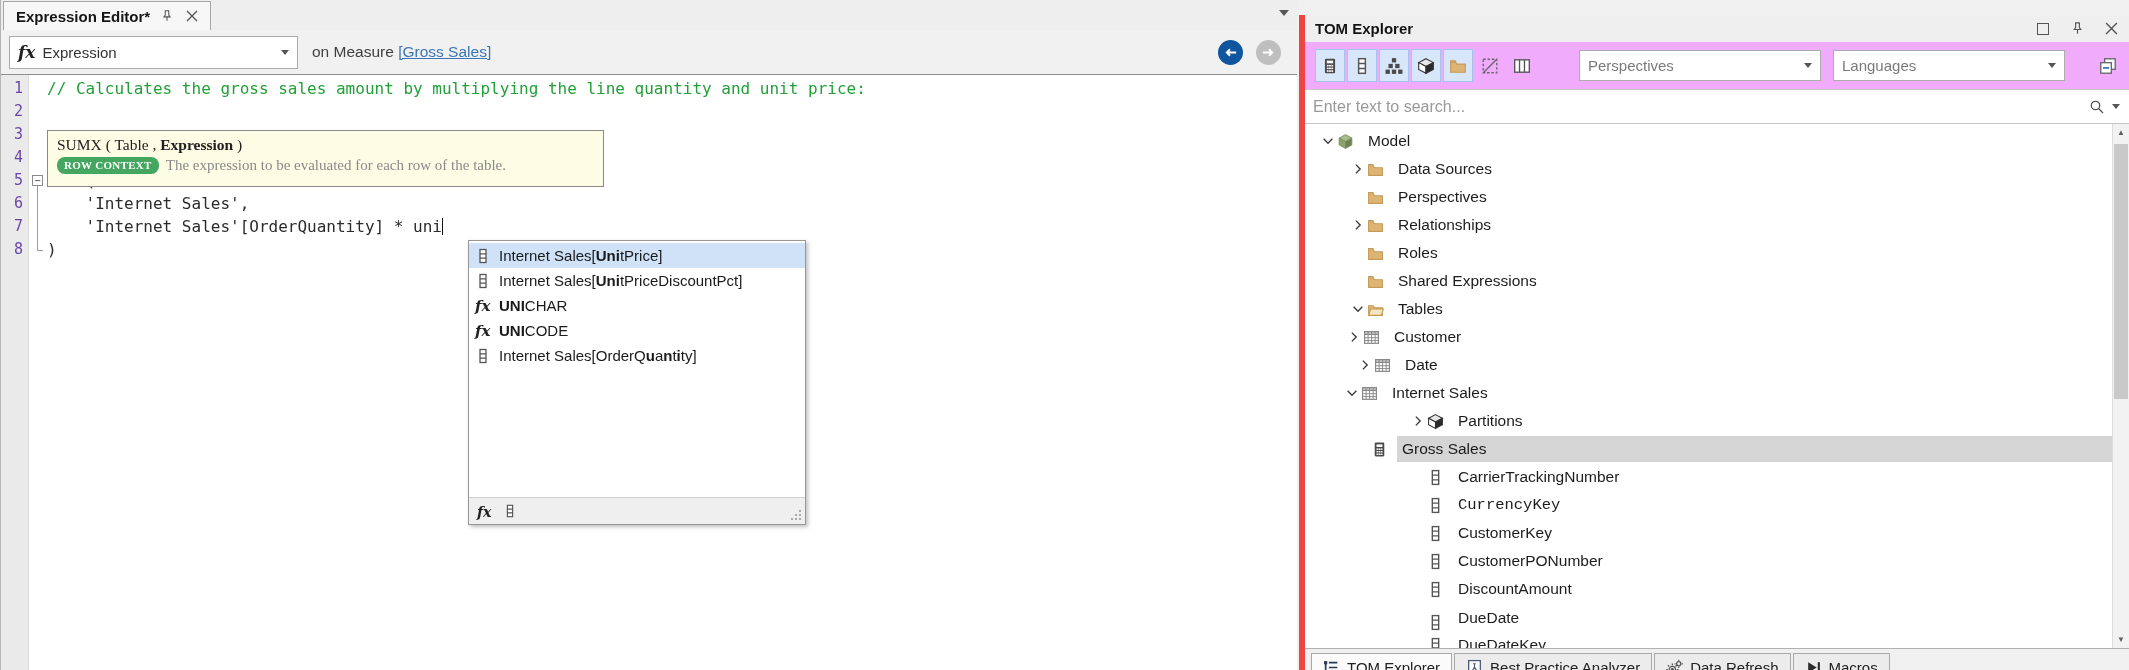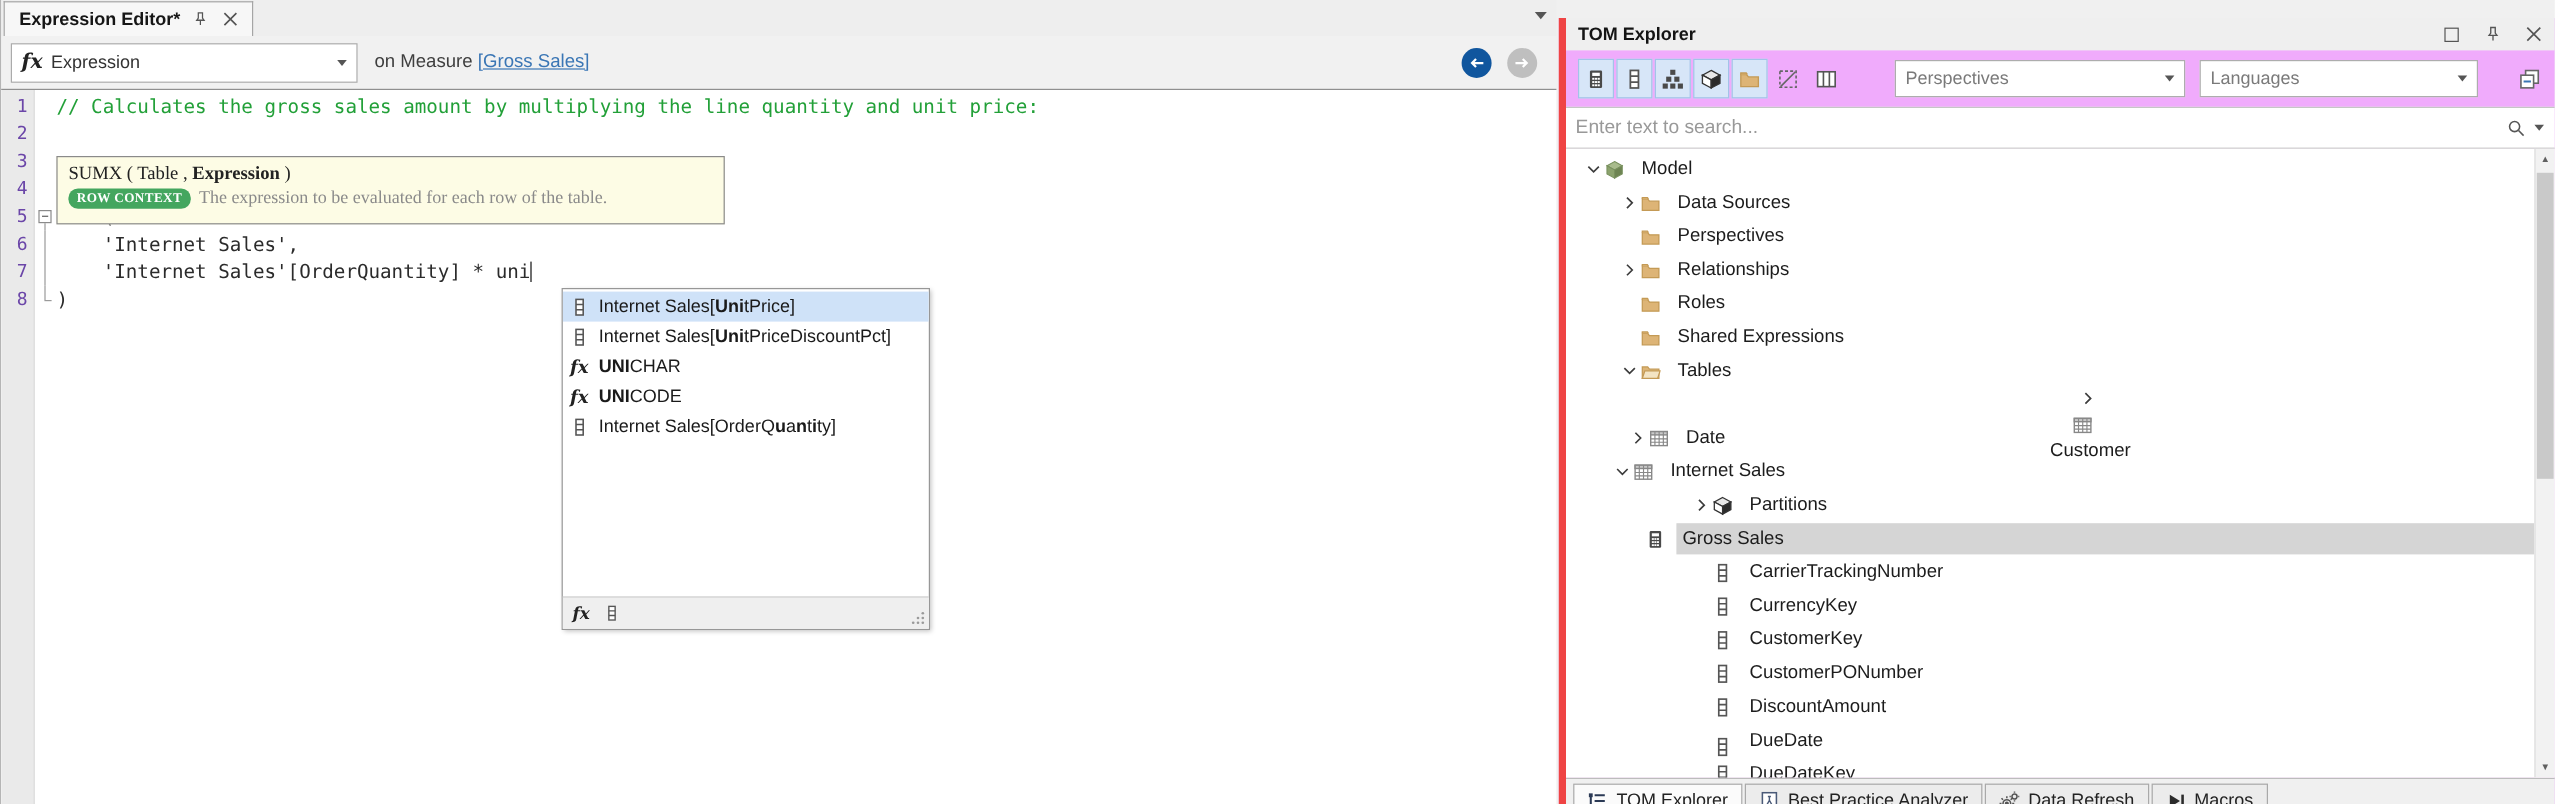--- a/index.html
+++ b/index.html
@@ -47,21 +47,21 @@
 
   
   #dax-tooltip { position:absolute; left:46px; top:29px; width:557px; height:57px; background:#fdfce5; border:1px solid #8a8a8a; padding:5px 28px 0 9px; font-family:Liberation Serif, serif; z-index:4;margin-top:26px; }
   #dax-tooltip .sig { font-size:15.5px; color:#222; }
   #dax-tooltip .sig b { font-weight:bold; }
   #dax-tooltip .row2 { margin-top:3px; display:flex; align-items:center; gap:7px; }
   .ctx-badge { background:var(--badge); color:#fff; font-weight:bold; font-size:11px; padding:2px 7px 2.5px; border-radius:8px; letter-spacing:.3px; white-space:nowrap; }
   #dax-tooltip .desc { color:#8a8a8a; font-size:15px; }
 
   
-  #autocomplete { position:absolute; left:467px; top:165px; width:307px; height:285px; background:#fff; border:1px solid #979797; box-shadow:2px 2px 4px rgba(0,0,0,.25); z-index:5; display:flex; flex-direction:column; font-family:"Liberation Sans", sans-serif; }
+  #autocomplete { position:absolute; left:467px; top:165px; width:338px; height:285px; background:#fff; border:1px solid #979797; box-shadow:2px 2px 4px rgba(0,0,0,.25); z-index:5; display:flex; flex-direction:column; font-family:"Liberation Sans", sans-serif; }
   #ac-list { flex:1; overflow:hidden; padding-top:2px; }
   .ac-item { height:25px; display:flex; align-items:center; padding-left:6px; font-size:15px; color:#1a1a1a; white-space:nowrap; overflow:hidden; }
   .ac-item.sel { background:var(--selblue); }
   .ac-item .ic { width:24px; flex:0 0 24px; display:flex; align-items:center; }
   .ac-item b { font-weight:bold; }
   #ac-footer { height:27px; background:#efefef; border-top:1px solid #cfcfcf; display:flex; align-items:center; gap:12px; padding:0 8px; position:relative; }
   #ac-grip { position:absolute; right:3px; bottom:3px; }
 
   
   #right-panel { position:absolute; left:1299px; top:15px; width:830px; height:670px; background:#f0abfc; border-left:6px solid #ef4444; }
@@ -506,21 +506,21 @@
             <span class="ticon">
               <svg width="17" height="17" viewBox="0 0 16 16">
                 <path d="M1.5 4.5h4.2l1.4 1.8h7.4v7.2h-13z" fill="#ddb476" stroke="#c49a55"></path>
                 <polygon points="3.5,7.5 15.5,7.5 13.5,13.5 1.5,13.5" fill="#f3e4c4" stroke="#c49a55"></polygon>
               </svg>
             </span>
             <span class="lwrap">
               <span class="lbl">Tables</span>
             </span>
           </div>
-          <div class="trow" style="padding-left: 62px; flex-direction: column;">
+          <div class="trow" style="padding-left: 40px;">
             <span class="chev">
               <svg width="14" height="14" viewBox="0 0 16 16">
                 <path d="M5.5 3l5 5-5 5" stroke="#3c3c3c" stroke-width="1.6" fill="none"></path>
               </svg>
             </span>
             <span class="ticon">
               <svg width="17" height="17" viewBox="0 0 16 16">
                 <rect x="1.5" y="2.5" width="13" height="11" fill="#fff" stroke="#888" stroke-width="1.1"></rect>
                 <rect x="1.5" y="2.5" width="13" height="2.6" fill="#c9c9c9" stroke="#888" stroke-width="1.1"></rect>
                 <path d="M4.8 2.5v11M8.1 2.5v11M11.4 2.5v11M1.5 8.2h13M1.5 10.9h13" stroke="#888" stroke-width="0.9"></path>
@@ -609,21 +609,21 @@
             <span class="ticon">
               <svg width="17" height="17" viewBox="0 0 16 16">
                 <rect x="5" y="1.5" width="6" height="13" fill="#fff" stroke="#555" stroke-width="1.3"></rect>
                 <path d="M5 5.8h6M5 10.2h6" stroke="#555" stroke-width="1.3"></path>
               </svg>
             </span>
             <span class="lwrap">
               <span class="lbl">CarrierTrackingNumber</span>
             </span>
           </div>
-          <div class="trow" style="padding-left: 104px;">
+          <div class="trow" style="padding-left: 104px; font-family: Liberation Mono, monospace;">
             <span class="chev"></span>
             <span class="ticon">
               <svg width="17" height="17" viewBox="0 0 16 16">
                 <rect x="5" y="1.5" width="6" height="13" fill="#fff" stroke="#555" stroke-width="1.3"></rect>
                 <path d="M5 5.8h6M5 10.2h6" stroke="#555" stroke-width="1.3"></path>
               </svg>
             </span>
             <span class="lwrap">
               <span class="lbl">CurrencyKey</span>
             </span>

